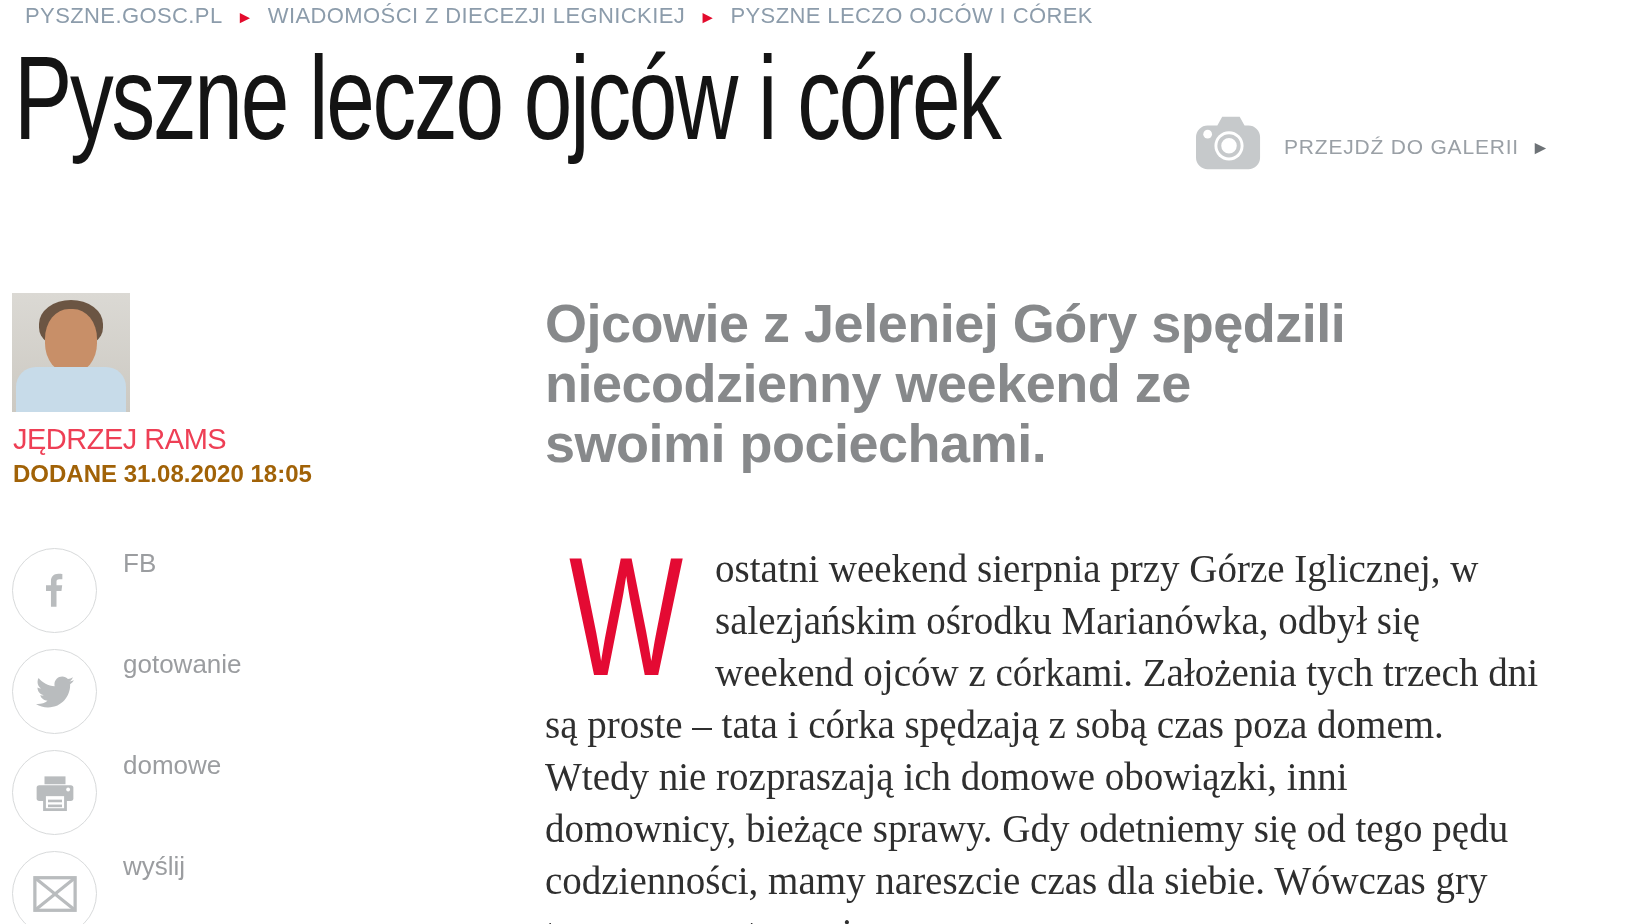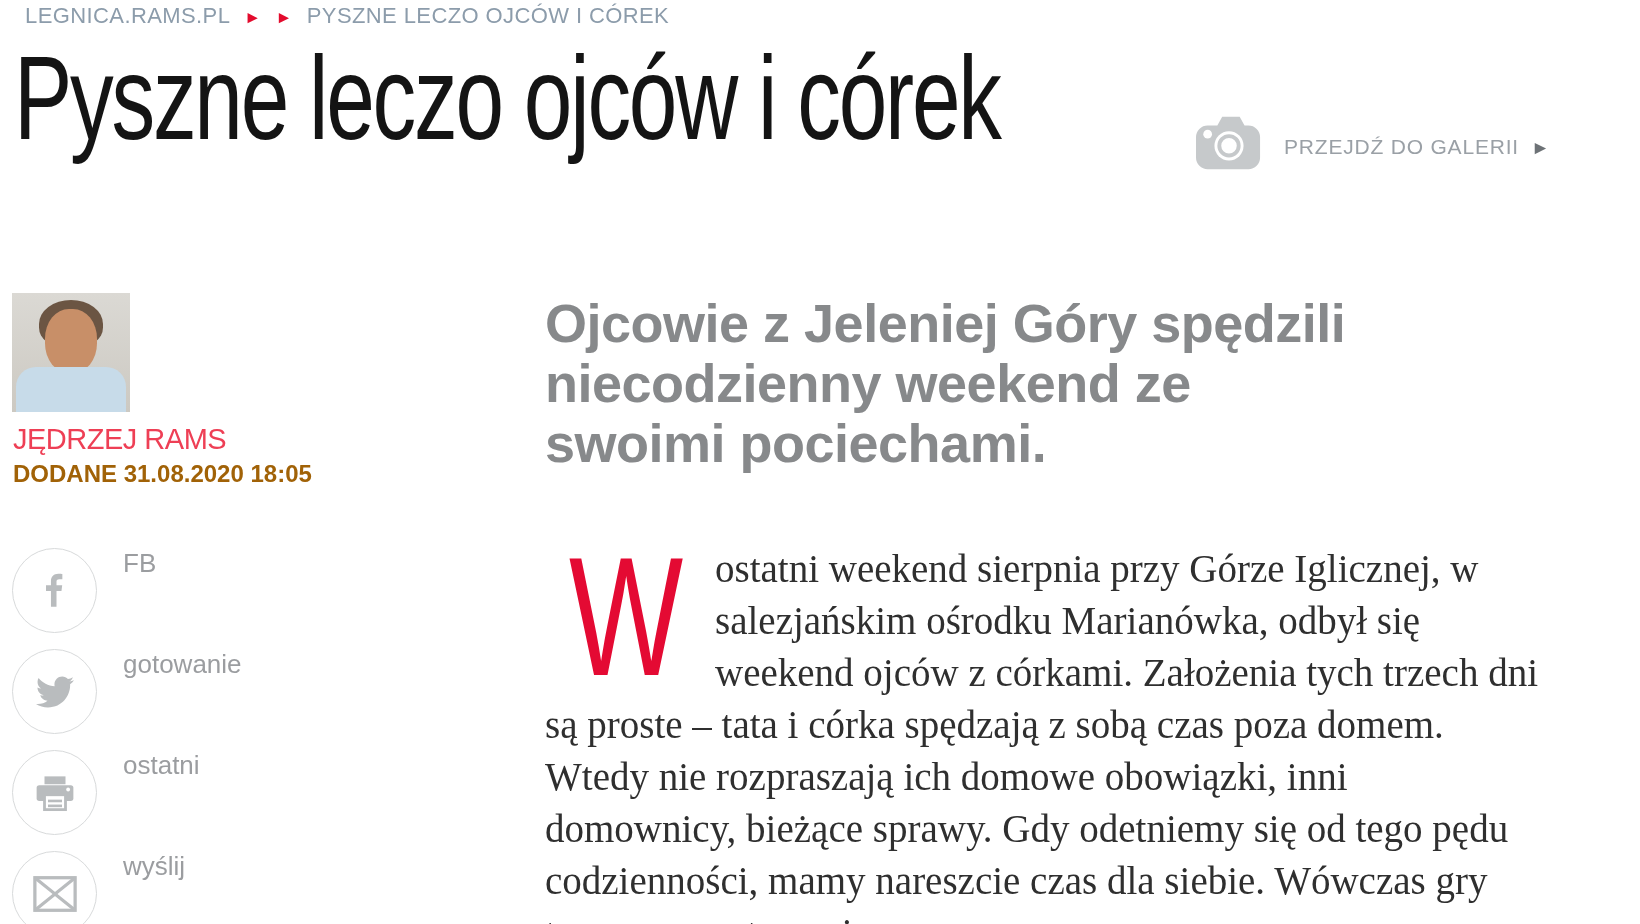--- a/index.html
+++ b/index.html
@@ -95,22 +95,23 @@
     color: #e40a33;
     transform: scaleX(.72); transform-origin: 0 0;
   }
 </style>
 </head>
 <body>
 
 <div>
 
   <nav class="breadcrumb">
-    <a>LEGNICA.RAMS.PL</a>
+    <a>PYSZNE.GOSC.PL</a>
     <span class="bc-arrow">►</span>
+    <a>WIADOMOŚCI Z DIECEZJI LEGNICKIEJ</a>
     <span class="bc-arrow">►</span>
     <a>PYSZNE LECZO OJCÓW I CÓREK</a>
   </nav>
 
   <h1 class="title">Pyszne leczo ojców i córek</h1>
 
   <a class="gallery">
     <span>
       <svg width="66" height="58" viewBox="0 0 68 58">
         <path fill="#c6c9cb" d="M12 13 H22 L27 4 H45 L50 13 H54 A12 12 0 0 1 66 25 V46 A12 12 0 0 1 54 58 H12 A12 12 0 0 1 0 46 V25 A12 12 0 0 1 12 13 Z"></path>
@@ -154,21 +155,21 @@
       <span class="circle">
         <svg width="44" height="42" viewBox="0 0 24 24">
           <rect x="6" y="2.5" width="12" height="4.5" fill="#b9bcbe"></rect>
           <rect x="1.5" y="7.5" width="21" height="9" rx="1.5" fill="#b9bcbe"></rect>
           <circle cx="19.5" cy="10" r="1.1" fill="#ffffff"></circle>
           <rect x="6" y="13" width="12" height="8.5" fill="#ffffff" stroke="#b9bcbe" stroke-width="1.6"></rect>
           <rect x="8" y="15.8" width="8" height="1.5" fill="#b9bcbe"></rect>
           <rect x="8" y="18.6" width="8" height="1.5" fill="#b9bcbe"></rect>
         </svg>
       </span>
-      <span class="share-label">ostatni</span>
+      <span class="share-label">domowe</span>
     </li>
     <li>
       <span class="circle">
         <svg width="46" height="40" viewBox="0 0 24 20">
           <rect x="1.5" y="1.5" width="21" height="17" fill="none" stroke="#b9bcbe" stroke-width="1.7"></rect>
           <path d="M1.5 1.5 L12 10 L22.5 1.5" fill="none" stroke="#b9bcbe" stroke-width="1.7"></path>
           <path d="M1.5 18.5 L12 10 L22.5 18.5" fill="none" stroke="#b9bcbe" stroke-width="1.7"></path>
         </svg>
       </span>
       <span class="share-label">wyślij</span>

